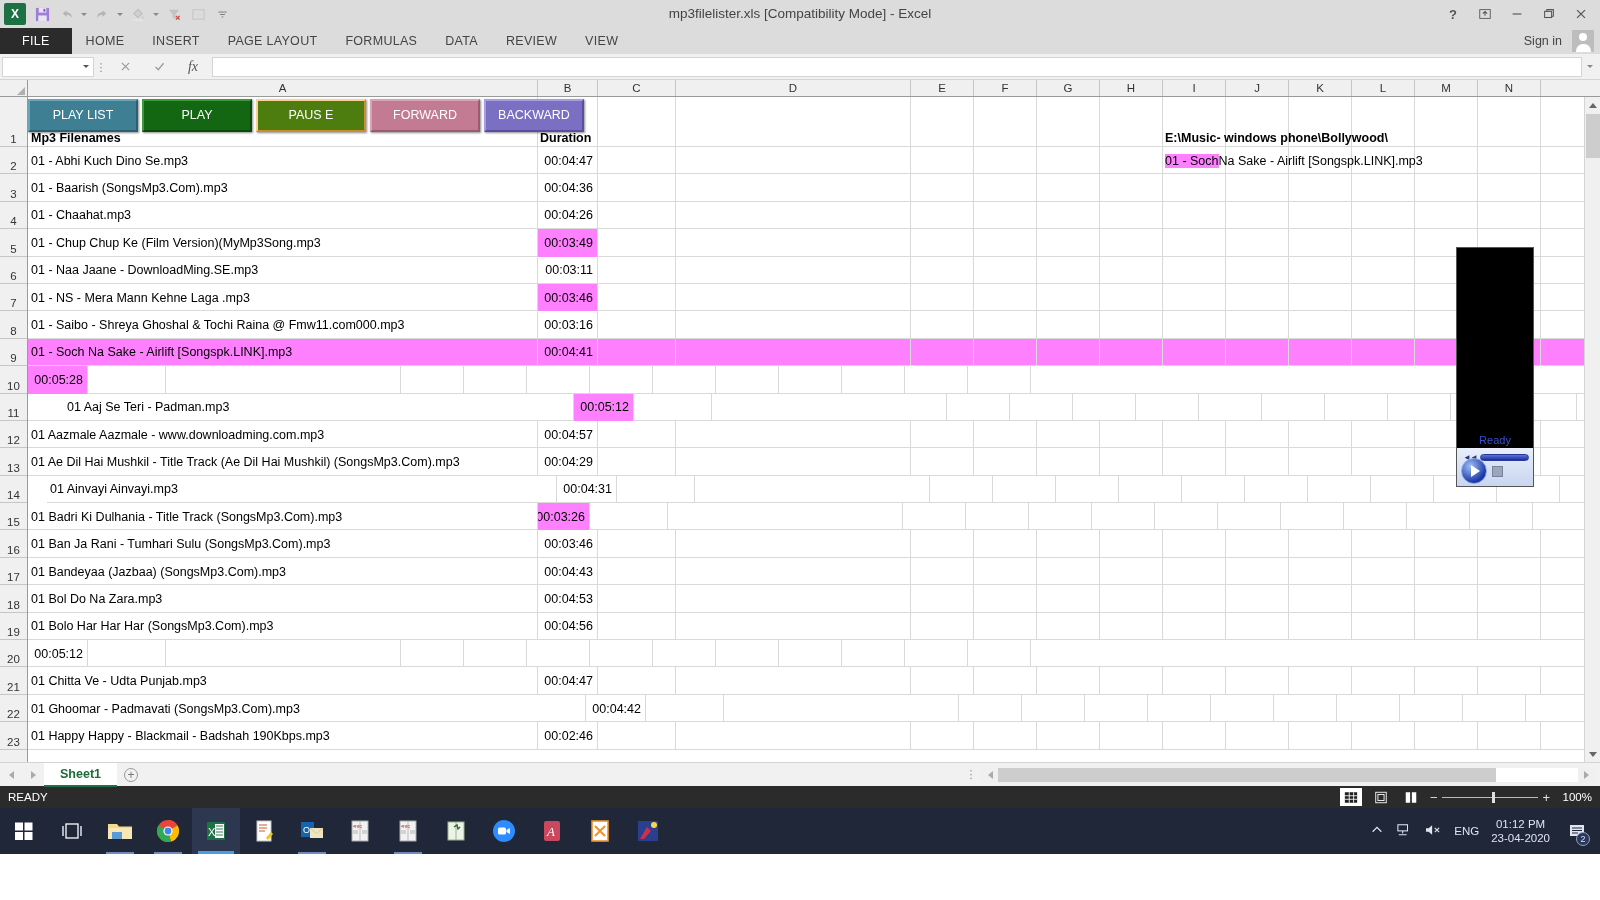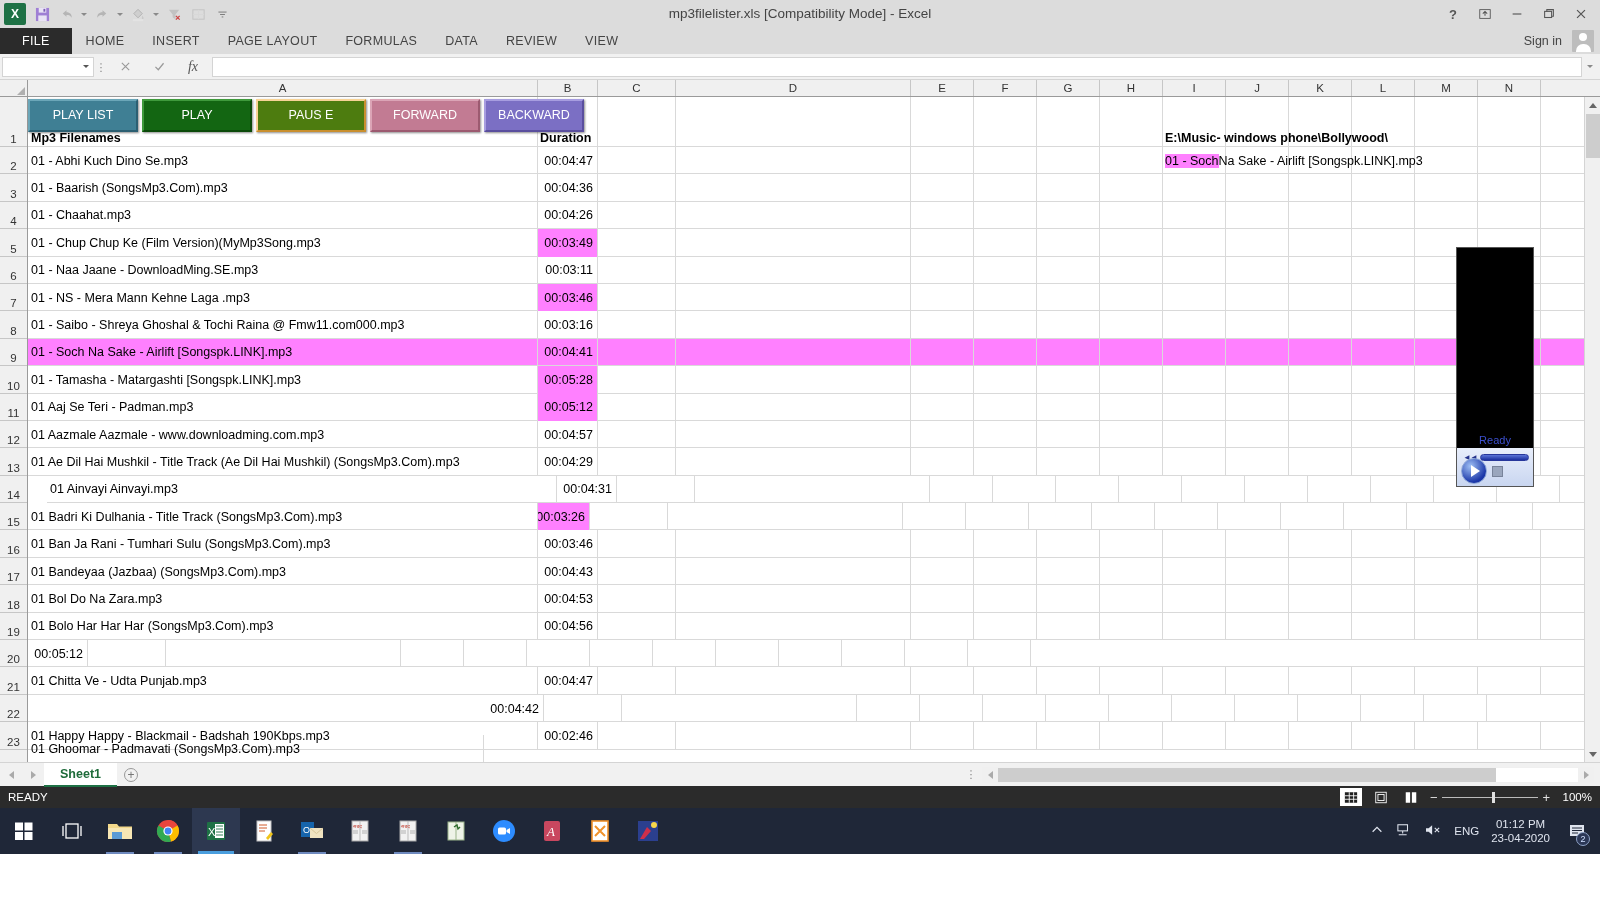--- a/index.html
+++ b/index.html
@@ -468,37 +468,36 @@
           <div class="cell " style="width: 63px; height: 27.4px; background: transparent;"></div>
           <div class="cell " style="width: 63px; height: 27.4px; background: transparent;"></div>
           <div class="cell " style="width: 63px; height: 27.4px; background: transparent;"></div>
           <div class="cell " style="width: 63px; height: 27.4px; background: transparent;"></div>
           <div class="cell " style="width: 63px; height: 27.4px; background: transparent;"></div>
           <div class="cell " style="width: 63px; height: 27.4px; background: transparent;"></div>
           <div class="cell " style="width: 63px; height: 27.4px; background: transparent;"></div>
           <div class="cell " style="width: 63px; height: 27.4px; background: transparent;"></div>
         </div>
         <div class="row" style="height: 27.4px;">
-          <div class="cell a" style="width: 510px; height: 27.4px; overflow: visible;">01 - Tamasha - Matargashti [Songspk.LINK].mp3</div>
           <div class="cell dur pinkcell" style="width: 60px; height: 27.4px;">00:05:28</div>
           <div class="cell " style="width: 78px; height: 27.4px;"></div>
           <div class="cell " style="width: 235px; height: 27.4px;"></div>
           <div class="cell " style="width: 63px; height: 27.4px;"></div>
           <div class="cell " style="width: 63px; height: 27.4px;"></div>
           <div class="cell " style="width: 63px; height: 27.4px;"></div>
           <div class="cell " style="width: 63px; height: 27.4px;"></div>
           <div class="cell " style="width: 63px; height: 27.4px;"></div>
           <div class="cell " style="width: 63px; height: 27.4px;"></div>
           <div class="cell " style="width: 63px; height: 27.4px;"></div>
           <div class="cell " style="width: 63px; height: 27.4px;"></div>
           <div class="cell " style="width: 63px; height: 27.4px;"></div>
           <div class="cell " style="width: 63px; height: 27.4px;"></div>
         </div>
         <div class="row" style="height: 27.4px;">
-          <div class="cell a" style="width: 510px; height: 27.4px; overflow: visible;">01 Aaj Se Teri - Padman.mp3</div>
+          <div class="cell a" style="width: 510px; height: 27.4px; overflow: visible; margin-left: 36px;">01 Aaj Se Teri - Padman.mp3</div>
           <div class="cell dur pinkcell" style="width: 60px; height: 27.4px;">00:05:12</div>
           <div class="cell " style="width: 78px; height: 27.4px;"></div>
           <div class="cell " style="width: 235px; height: 27.4px;"></div>
           <div class="cell " style="width: 63px; height: 27.4px;"></div>
           <div class="cell " style="width: 63px; height: 27.4px;"></div>
           <div class="cell " style="width: 63px; height: 27.4px;"></div>
           <div class="cell " style="width: 63px; height: 27.4px;"></div>
           <div class="cell " style="width: 63px; height: 27.4px;"></div>
           <div class="cell " style="width: 63px; height: 27.4px;"></div>
           <div class="cell " style="width: 63px; height: 27.4px;"></div>
@@ -659,21 +658,21 @@
           <div class="cell " style="width: 63px; height: 27.4px;"></div>
           <div class="cell " style="width: 63px; height: 27.4px;"></div>
           <div class="cell " style="width: 63px; height: 27.4px;"></div>
           <div class="cell " style="width: 63px; height: 27.4px;"></div>
           <div class="cell " style="width: 63px; height: 27.4px;"></div>
           <div class="cell " style="width: 63px; height: 27.4px;"></div>
           <div class="cell " style="width: 63px; height: 27.4px;"></div>
           <div class="cell " style="width: 63px; height: 27.4px;"></div>
         </div>
         <div class="row" style="height: 27.4px;">
-          <div class="cell a" style="width: 456px; height: 27.4px; overflow: visible; margin-top: 40px;">01 Ghoomar - Padmavati (SongsMp3.Com).mp3</div>
+          <div class="cell a" style="width: 558px; height: 27.4px; overflow: visible;">01 Ghoomar - Padmavati (SongsMp3.Com).mp3</div>
           <div class="cell dur" style="width: 60px; height: 27.4px;">00:04:42</div>
           <div class="cell " style="width: 78px; height: 27.4px;"></div>
           <div class="cell " style="width: 235px; height: 27.4px;"></div>
           <div class="cell " style="width: 63px; height: 27.4px;"></div>
           <div class="cell " style="width: 63px; height: 27.4px;"></div>
           <div class="cell " style="width: 63px; height: 27.4px;"></div>
           <div class="cell " style="width: 63px; height: 27.4px;"></div>
           <div class="cell " style="width: 63px; height: 27.4px;"></div>
           <div class="cell " style="width: 63px; height: 27.4px;"></div>
           <div class="cell " style="width: 63px; height: 27.4px;"></div>

